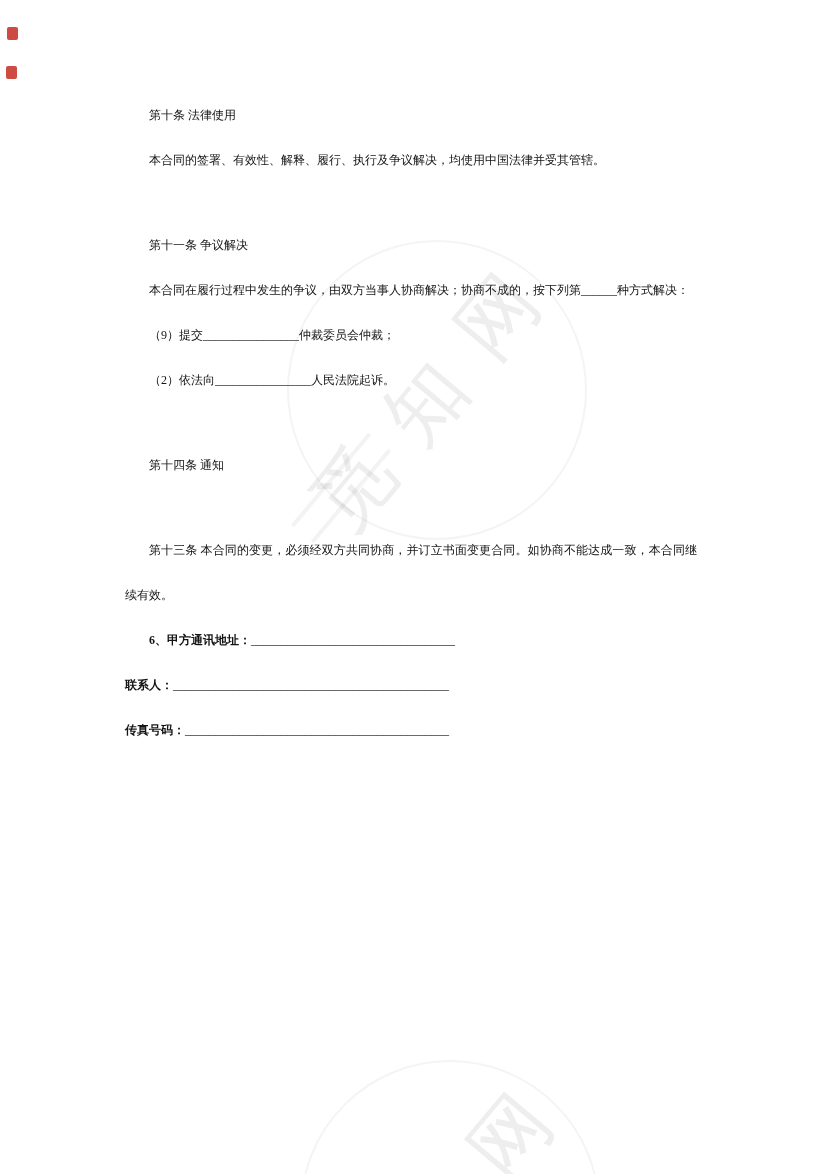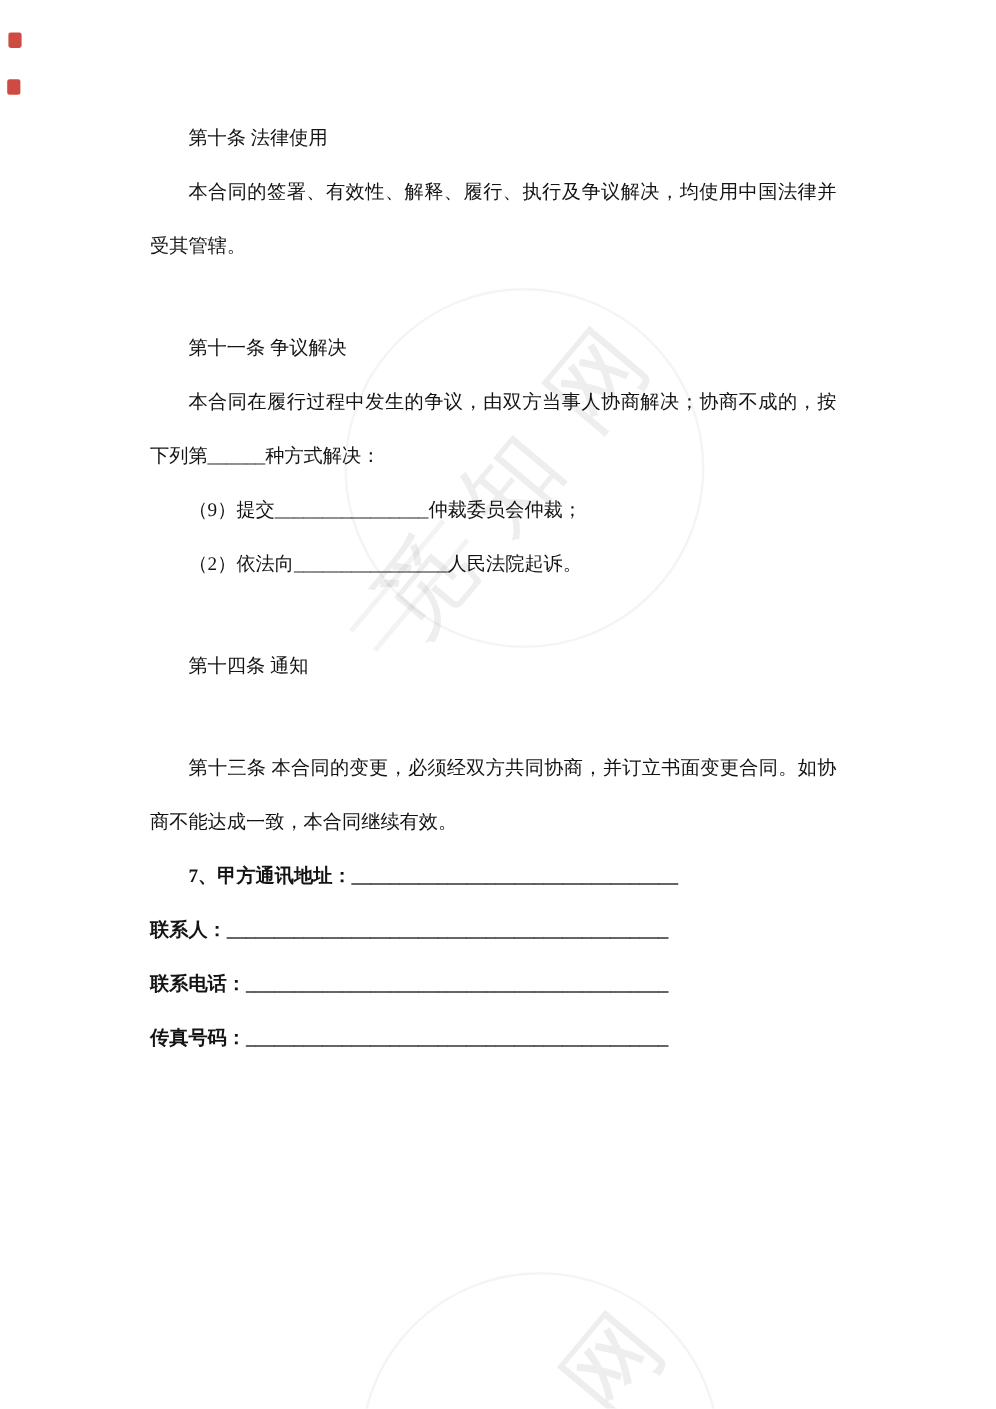--- a/index.html
+++ b/index.html
@@ -9,29 +9,29 @@
     width:830px; height:1174px;
     background:#ffffff;
     overflow:hidden;
     font-family:"Liberation Serif","DejaVu Serif",serif;
     color:#141414;
   }
   .content {
     position:absolute;
     left:125px; top:93px;
     width:572px;
-    font-size:16px;
+    font-size:12px;
     z-index:2;
   }
   .ln { line-height:45px; font-weight:400; }
   .indent { text-indent:2em; }
   .just { text-align:justify; }
   .mt { margin-top:40px; }
   .lbl { font-weight:700; }
-  .blank { font-weight:700; }
+  .blank { font-weight:400; }
 
   
   .red-mark {
     position:absolute; width:11px; height:13px;
     background:#c8372d; border-radius:2px; opacity:.9; z-index:1;
   }
   .m1 { left:7px; top:27px; }
   .m2 { left:6px; top:66px; }
 
   
@@ -88,22 +88,21 @@
     <p class="ln indent mt">第十一条 争议解决</p>
     <p class="ln indent just">本合同在履行过程中发生的争议，由双方当事人协商解决；协商不成的，按下列第______种方式解决：</p>
     <p class="ln indent">（9）提交________________仲裁委员会仲裁；</p>
     <p class="ln indent">（2）依法向________________人民法院起诉。</p>
 
 
     <p class="ln indent mt">第十四条 通知</p>
 
     <p class="ln indent mt just">第十三条 本合同的变更，必须经双方共同协商，并订立书面变更合同。如协商不能达成一致，本合同继续有效。</p>
 
-    <p class="ln indent"><span class="lbl">7、甲方通讯地址：</span><span class="blank">__________________________________</span></p>
+    <p class="ln indent"><span class="lbl">6、甲方通讯地址：</span><span class="blank">__________________________________</span></p>
 
     <p class="ln"><span class="lbl">联系人：</span><span class="blank">______________________________________________</span></p>
 
-    <p class="ln"><span class="lbl">联系电话：</span><span class="blank">____________________________________________</span></p>
 
     <p class="ln"><span class="lbl">传真号码：</span><span class="blank">____________________________________________</span></p>
 
   </div>
 </div>
 
 </body></html>

